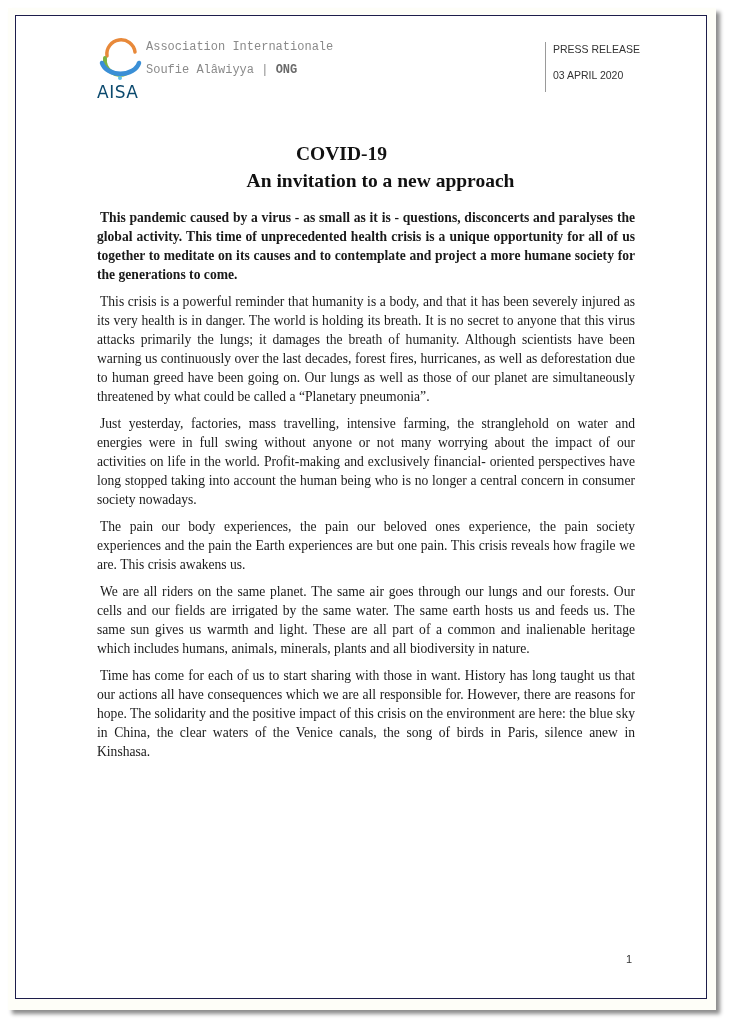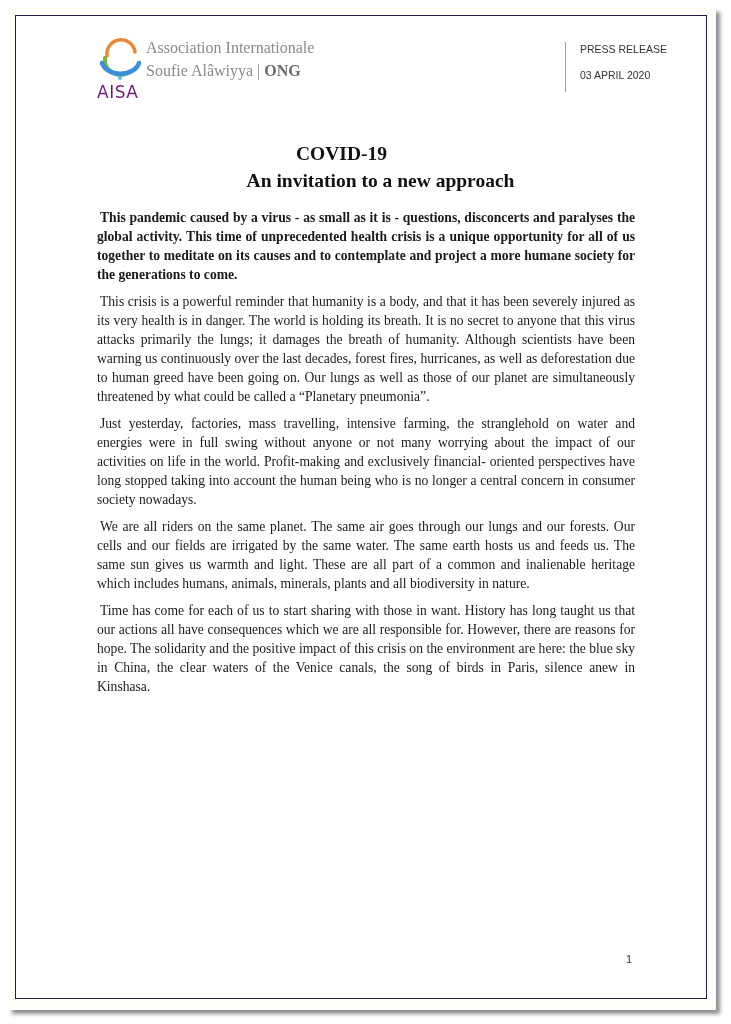--- a/index.html
+++ b/index.html
@@ -18,36 +18,36 @@
       border: 1.5px solid #1d1d4a;
       background: #ffffff;
       box-sizing: border-box;
     }
     
     .logo {
       position: absolute; left: 97px; top: 36px; width: 46px; height: 46px;
     }
     .logo-text-aisa {
       position: absolute; left: 97px; top: 82px;
-      font-family: "DejaVu Sans", sans-serif; font-size: 17px; color: #701a75;
+      font-family: "DejaVu Sans", sans-serif; font-size: 17px; color: #0c4a6e;
       letter-spacing: 0.5px;
     }
     .org-name {
       position: absolute; left: 146px; top: 36px;
-      font-family: Liberation Serif, serif; font-size: 16px; color: #8a8a8a;
+      font-family: Liberation Mono, monospace; font-size: 12px; color: #8a8a8a;
       line-height: 23px; font-weight: normal;
     }
     .org-name .sep { color: #8a8a8a; }
     .org-name b { color: #6b6b6b; font-weight: bold; }
 
     .press-block {
       position: absolute; left: 545px; top: 42px; height: 50px;
       border-left: 1.5px solid #9a9a9a;
-      padding-left: 14px;
-      font-family: "Liberation Sans", sans-serif; font-size: 10.5px; color: #333; margin-left: 20px;
+      padding-left: 7px;
+      font-family: "Liberation Sans", sans-serif; font-size: 10.5px; color: #333;
     }
     .press-block div { height: 26px; line-height: 14px; }
 
     
     .title {
       position: absolute; left: 0; width: 683px; text-align: center;
       font-family: "Liberation Serif", serif; font-weight: bold; color: #111;
       font-size: 19.5px; line-height: 27px;
     }
     .title.t1 { top: 140px; }
@@ -96,17 +96,18 @@
   <div>03 APRIL 2020</div>
 </div>
 
 <div class="title t1">COVID-19</div>
 <div class="title t2">An invitation to a new approach</div>
 
 <div class="body">
   <p class="bold">This pandemic caused by a virus - as small as it is - questions, disconcerts and paralyses the global activity. This time of unprecedented health crisis is a unique opportunity for all of us together to meditate on its causes and to contemplate and project a more humane society for the generations to come.</p>
   <p>This crisis is a powerful reminder that humanity is a body, and that it has been severely injured as its very health is in danger. The world is holding its breath. It is no secret to anyone that this virus attacks primarily the lungs; it damages the breath of humanity. Although scientists have been warning us continuously over the last decades, forest fires, hurricanes, as well as deforestation due to human greed have been going on. Our lungs as well as those of our planet are simultaneously threatened by what could be called a “Planetary pneumonia”.</p>
   <p>Just yesterday, factories, mass travelling, intensive farming, the stranglehold on water and energies were in full swing without anyone or not many worrying about the impact of our activities on life in the world. Profit-making and exclusively financial- oriented perspectives have long stopped taking into account the human being who is no longer a central concern in consumer society nowadays.</p>
+  <p>The pain our body experiences, the pain our beloved ones experience, the pain society experiences and the pain the Earth experiences are but one pain. This crisis reveals how fragile we are. This crisis awakens us.</p>
   <p>We are all riders on the same planet. The same air goes through our lungs and our forests. Our cells and our fields are irrigated by the same water. The same earth hosts us and feeds us. The same sun gives us warmth and light. These are all part of a common and inalienable heritage which includes humans, animals, minerals, plants and all biodiversity in nature.</p>
   <p>Time has come for each of us to start sharing with those in want. History has long taught us that our actions all have consequences which we are all responsible for. However, there are reasons for hope. The solidarity and the positive impact of this crisis on the environment are here: the blue sky in China, the clear waters of the Venice canals, the song of birds in Paris, silence anew in Kinshasa.</p>
 </div>
 
 <div class="page-number">1</div>
 
 </body></html>

